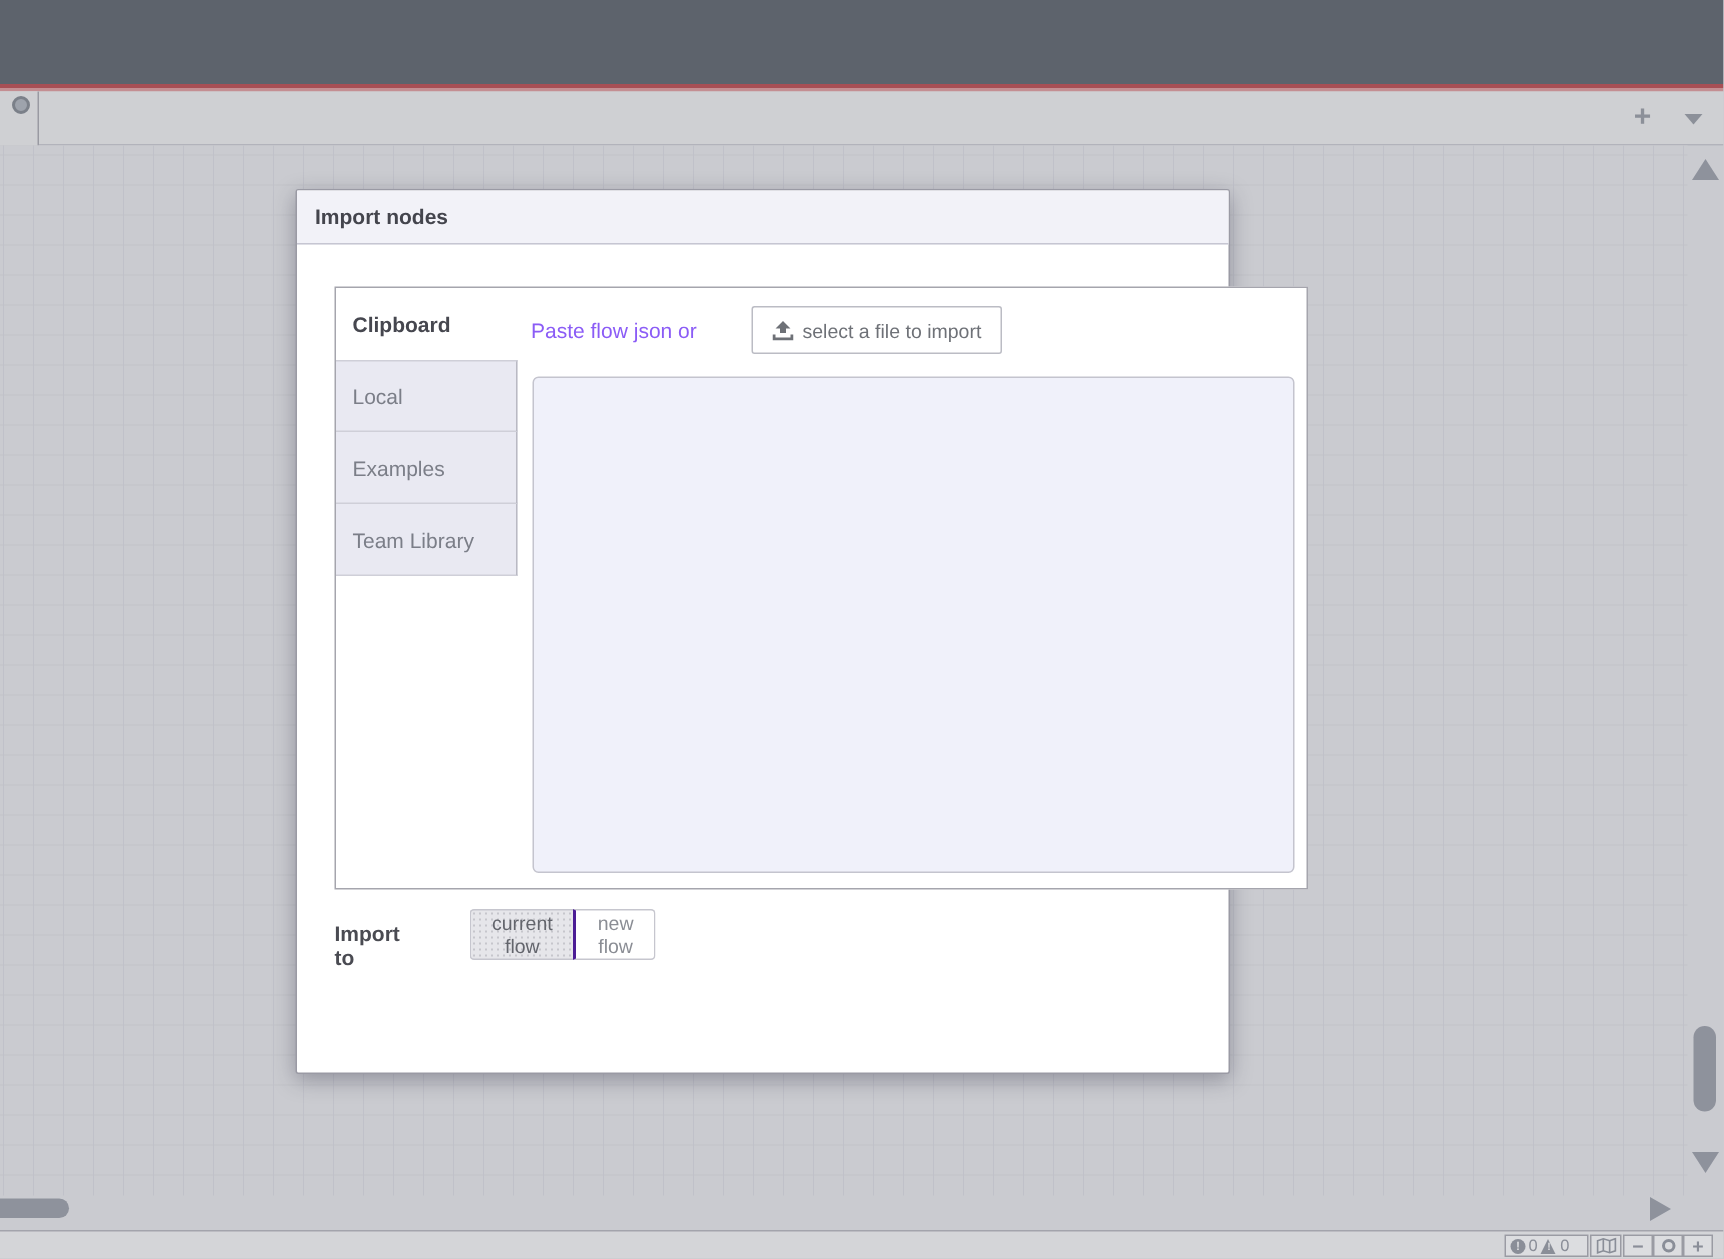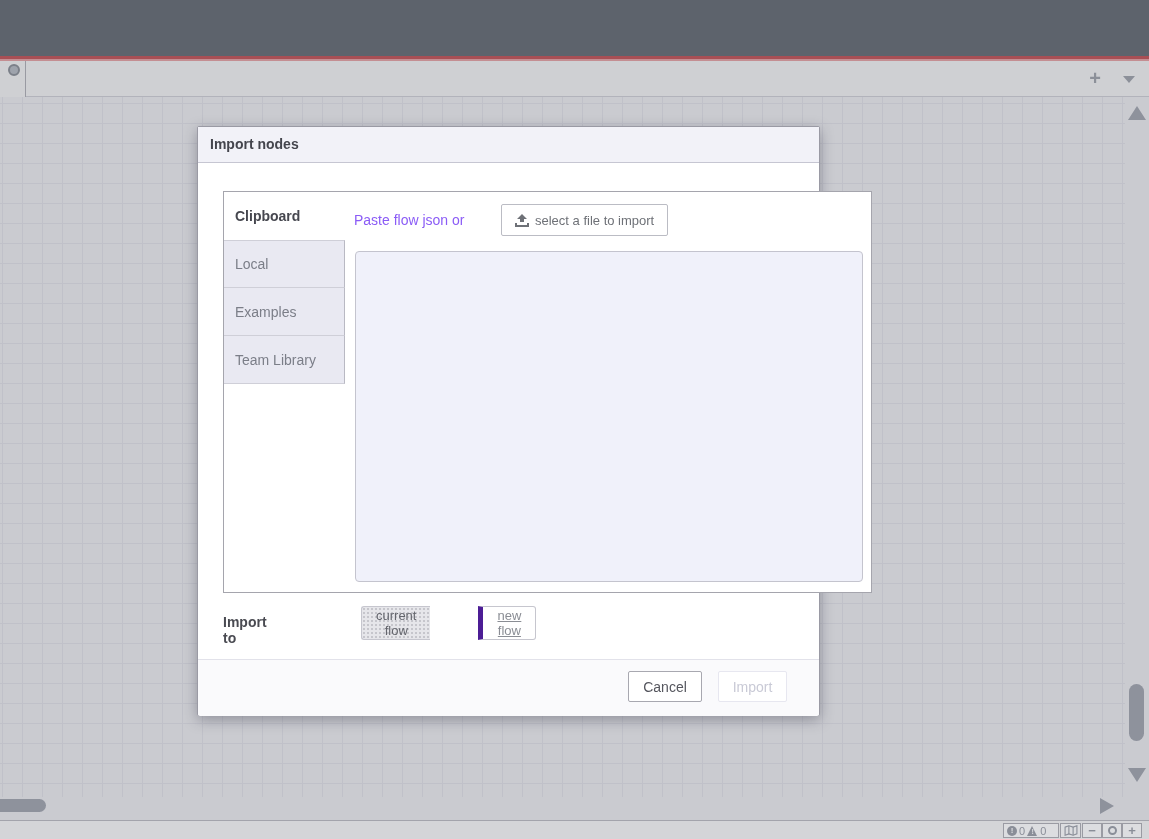--- a/index.html
+++ b/index.html
@@ -72,25 +72,25 @@
                      border:1px solid #bbbcc4; border-radius:2px; font-size:13px; color:#6e7177;
                      display:flex; align-items:center; gap:6px; cursor:pointer; font-family:"Liberation Sans",sans-serif;margin-left:32px; }
   .json-textarea { position:absolute; left:131px; top:59px; width:508px; height:331px; background:#f0f1fa;
                    border:1px solid #c4c4ce; border-radius:4px; resize:none; font-family:"DejaVu Sans Mono",monospace;
                    font-size:13px; color:#444; padding:6px; outline:none; }
 
   .import-to-row { position:absolute; left:25px; top:479px; height:34px; }
   .import-to-label { position:absolute; left:0; top:8px; font-size:14px; color:#4a4b52;font-weight:bold; }
   .flow-toggle { position:absolute; left:90px; top:0; display:flex; }
   .flow-btn { height:34px; padding:0 14px; font-size:13px; font-family:"Liberation Sans",sans-serif;
-              background:#fff; border:1px solid #c6c6ce; color:#8a8d94; cursor:pointer;margin-left:48px; }
+              background:#fff; border:1px solid #c6c6ce; color:#8a8d94; cursor:pointer; }
   .flow-btn.selected { background-color:#e6e6ea;
               background-image:radial-gradient(#c6c6cc 1px, transparent 1px); background-size:4px 4px;
               color:#63656c; border-right:none; border-radius:3px 0 0 3px; }
-  .flow-btn.last { border-left:5px solid #4c1d95; border-radius:0 3px 3px 0;text-decoration:underline; }
+  .flow-btn.last { border-left:2px solid #4c1d95; border-radius:0 3px 3px 0; }
 
   .dialog-footer { position:absolute; left:0; top:532px; width:100%; height:57px; background:#fafafc;
                    border-top:1px solid #e2e2ea; border-radius:0 0 2px 2px; }
   .btn { position:absolute; top:11px; height:31px; font-size:14px; font-family:"Liberation Sans",sans-serif;
          background:#fff; border-radius:2px; cursor:pointer; }
   .btn-cancel { right:117px; width:74px; border:1px solid #a8a8b0; color:#55565e; }
   .btn-import { right:32px; width:69px; border:1px solid #e7e7f0; color:#c9cad6; cursor:default; }
   .mapbook-icon { display:inline-block; }
 </style>
 </head>
@@ -155,24 +155,20 @@
   </div>
 
   <div class="import-to-row">
     <span class="import-to-label">Import to</span>
     <div class="flow-toggle">
       <button class="flow-btn selected">current flow</button>
       <button class="flow-btn last">new flow</button>
     </div>
   </div>
 
-  <div class="dialog-footer">
-    <button class="btn btn-cancel">Cancel</button>
-    <button class="btn btn-import" disabled="">Import</button>
-  </div>
 </div>
 
 <div class="statusbar">
   <div class="sb-group sb-counts">
     <span class="err-dot">!</span>
     <span>0</span>
     <span class="warn-wrap">
       <span class="warn-tri"></span>
       <span class="warn-ex">!</span>
     </span>

